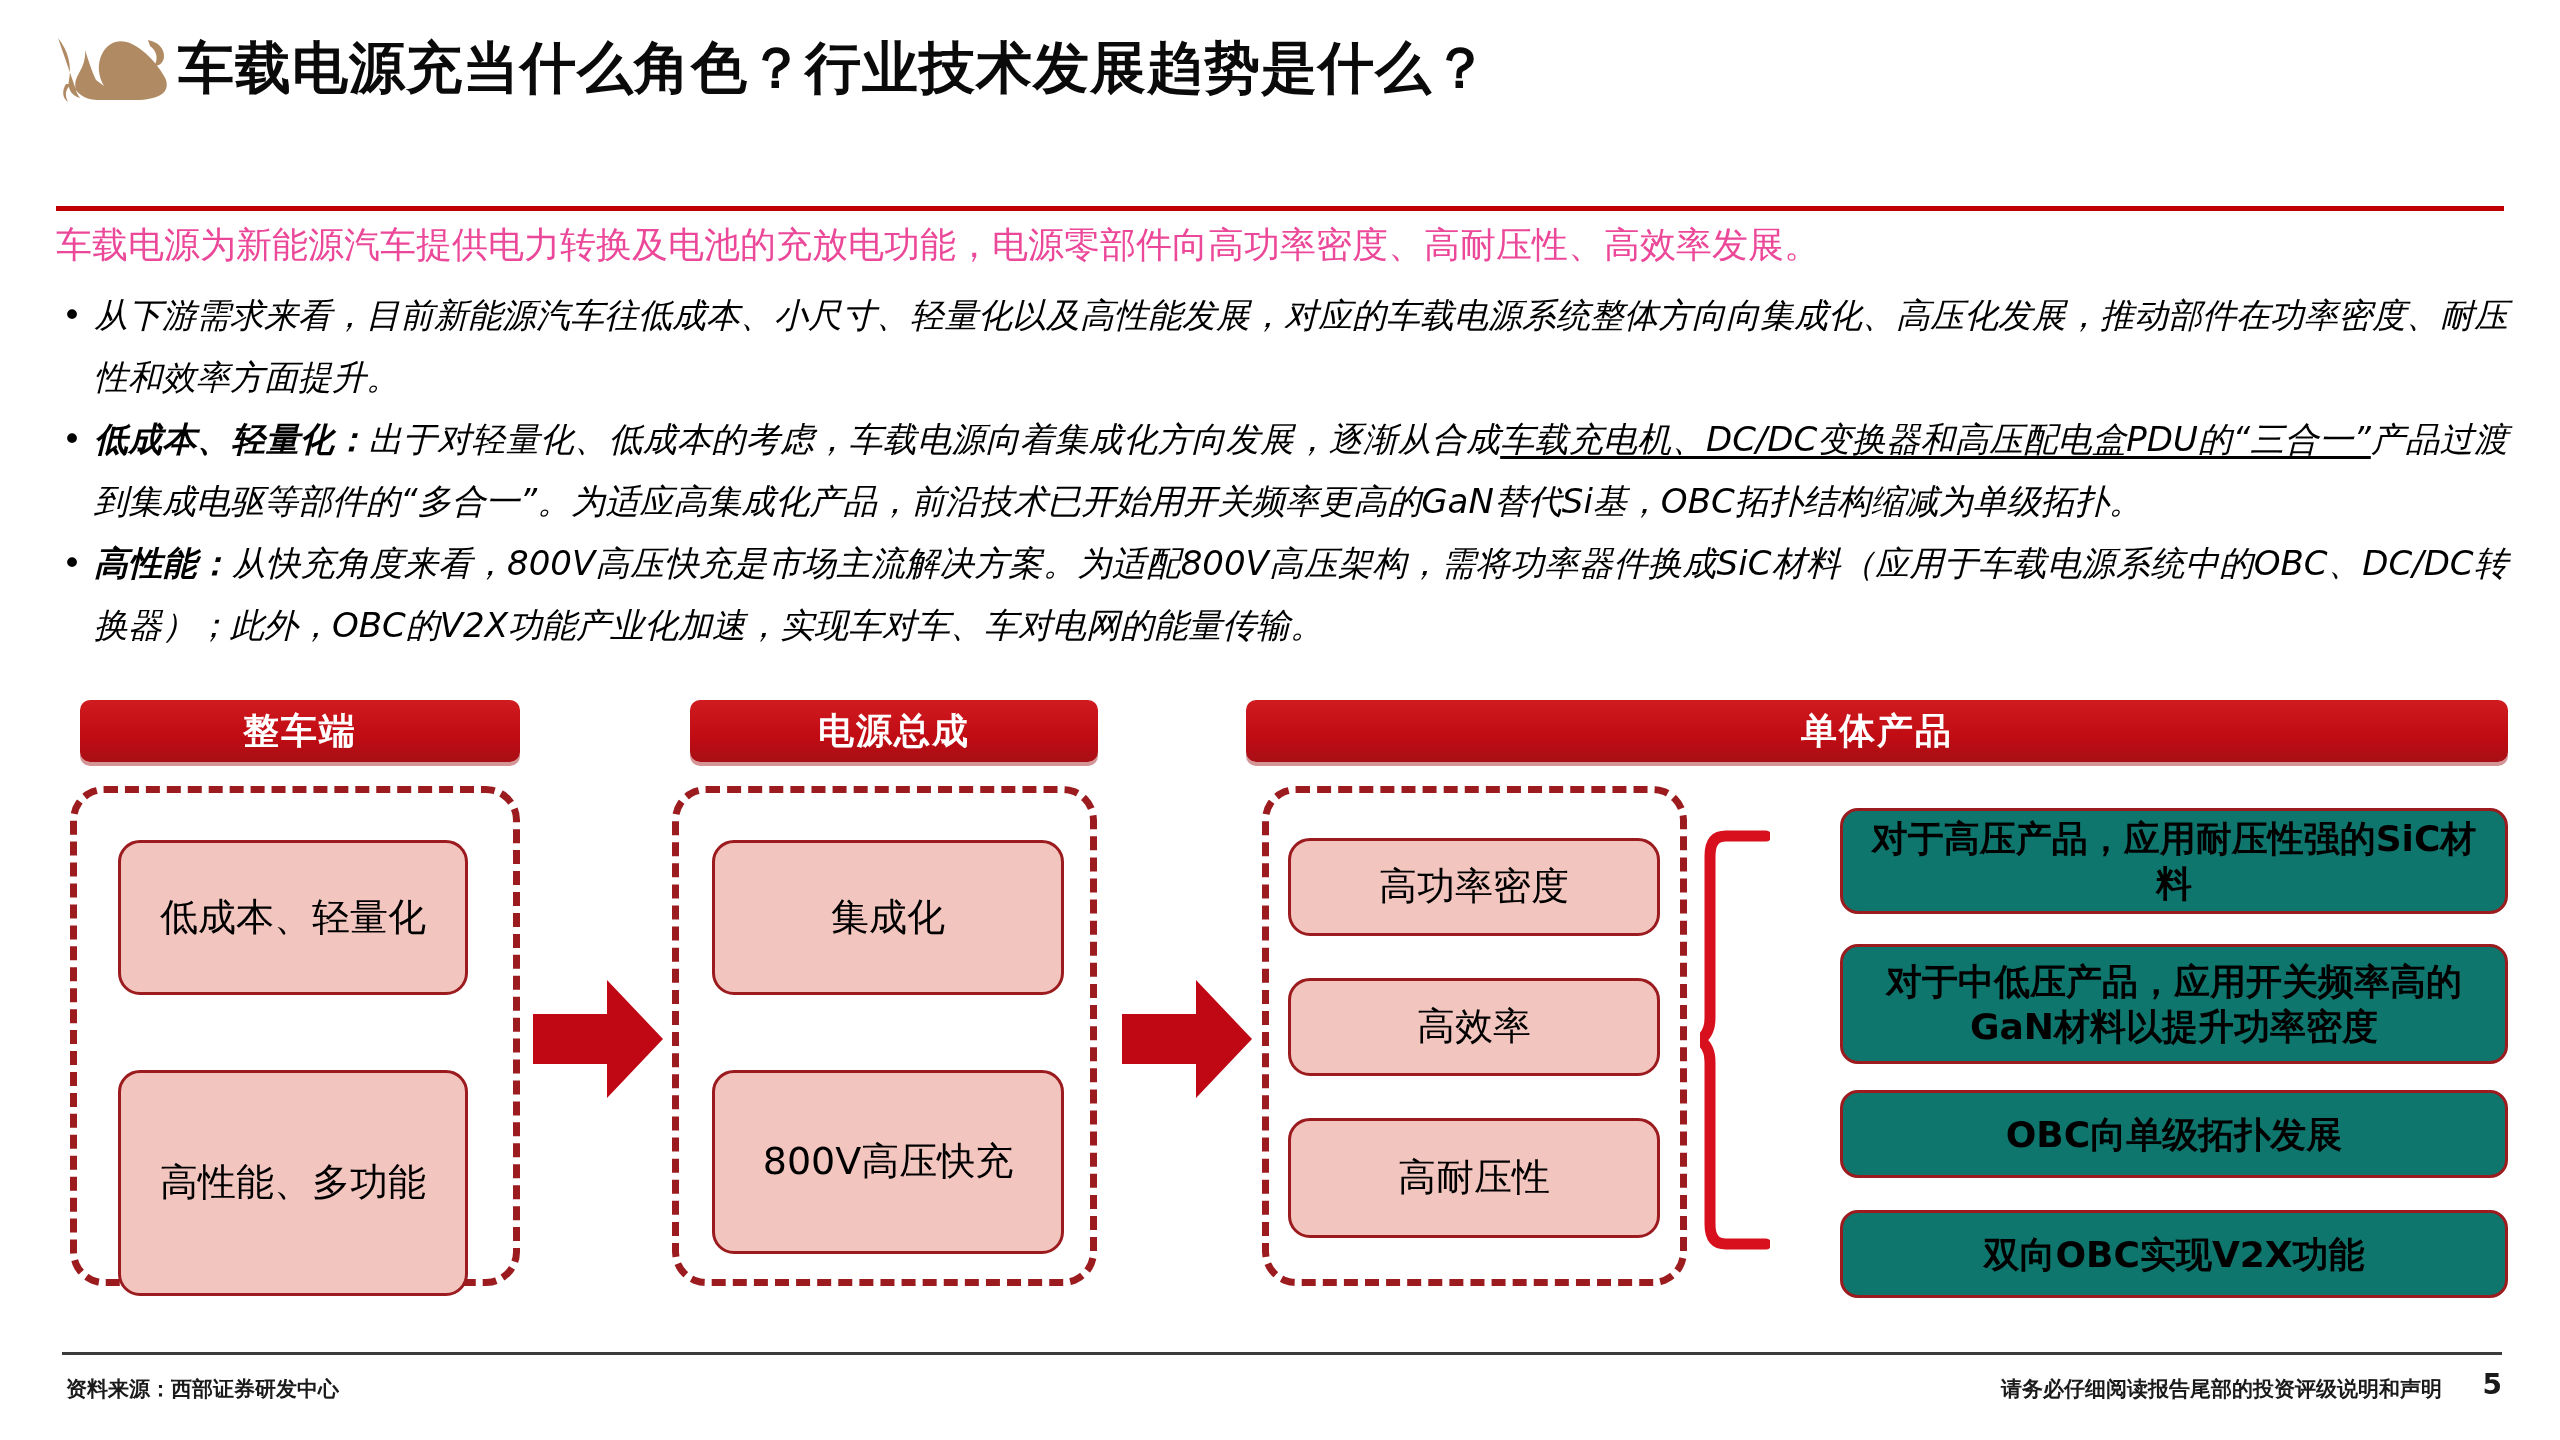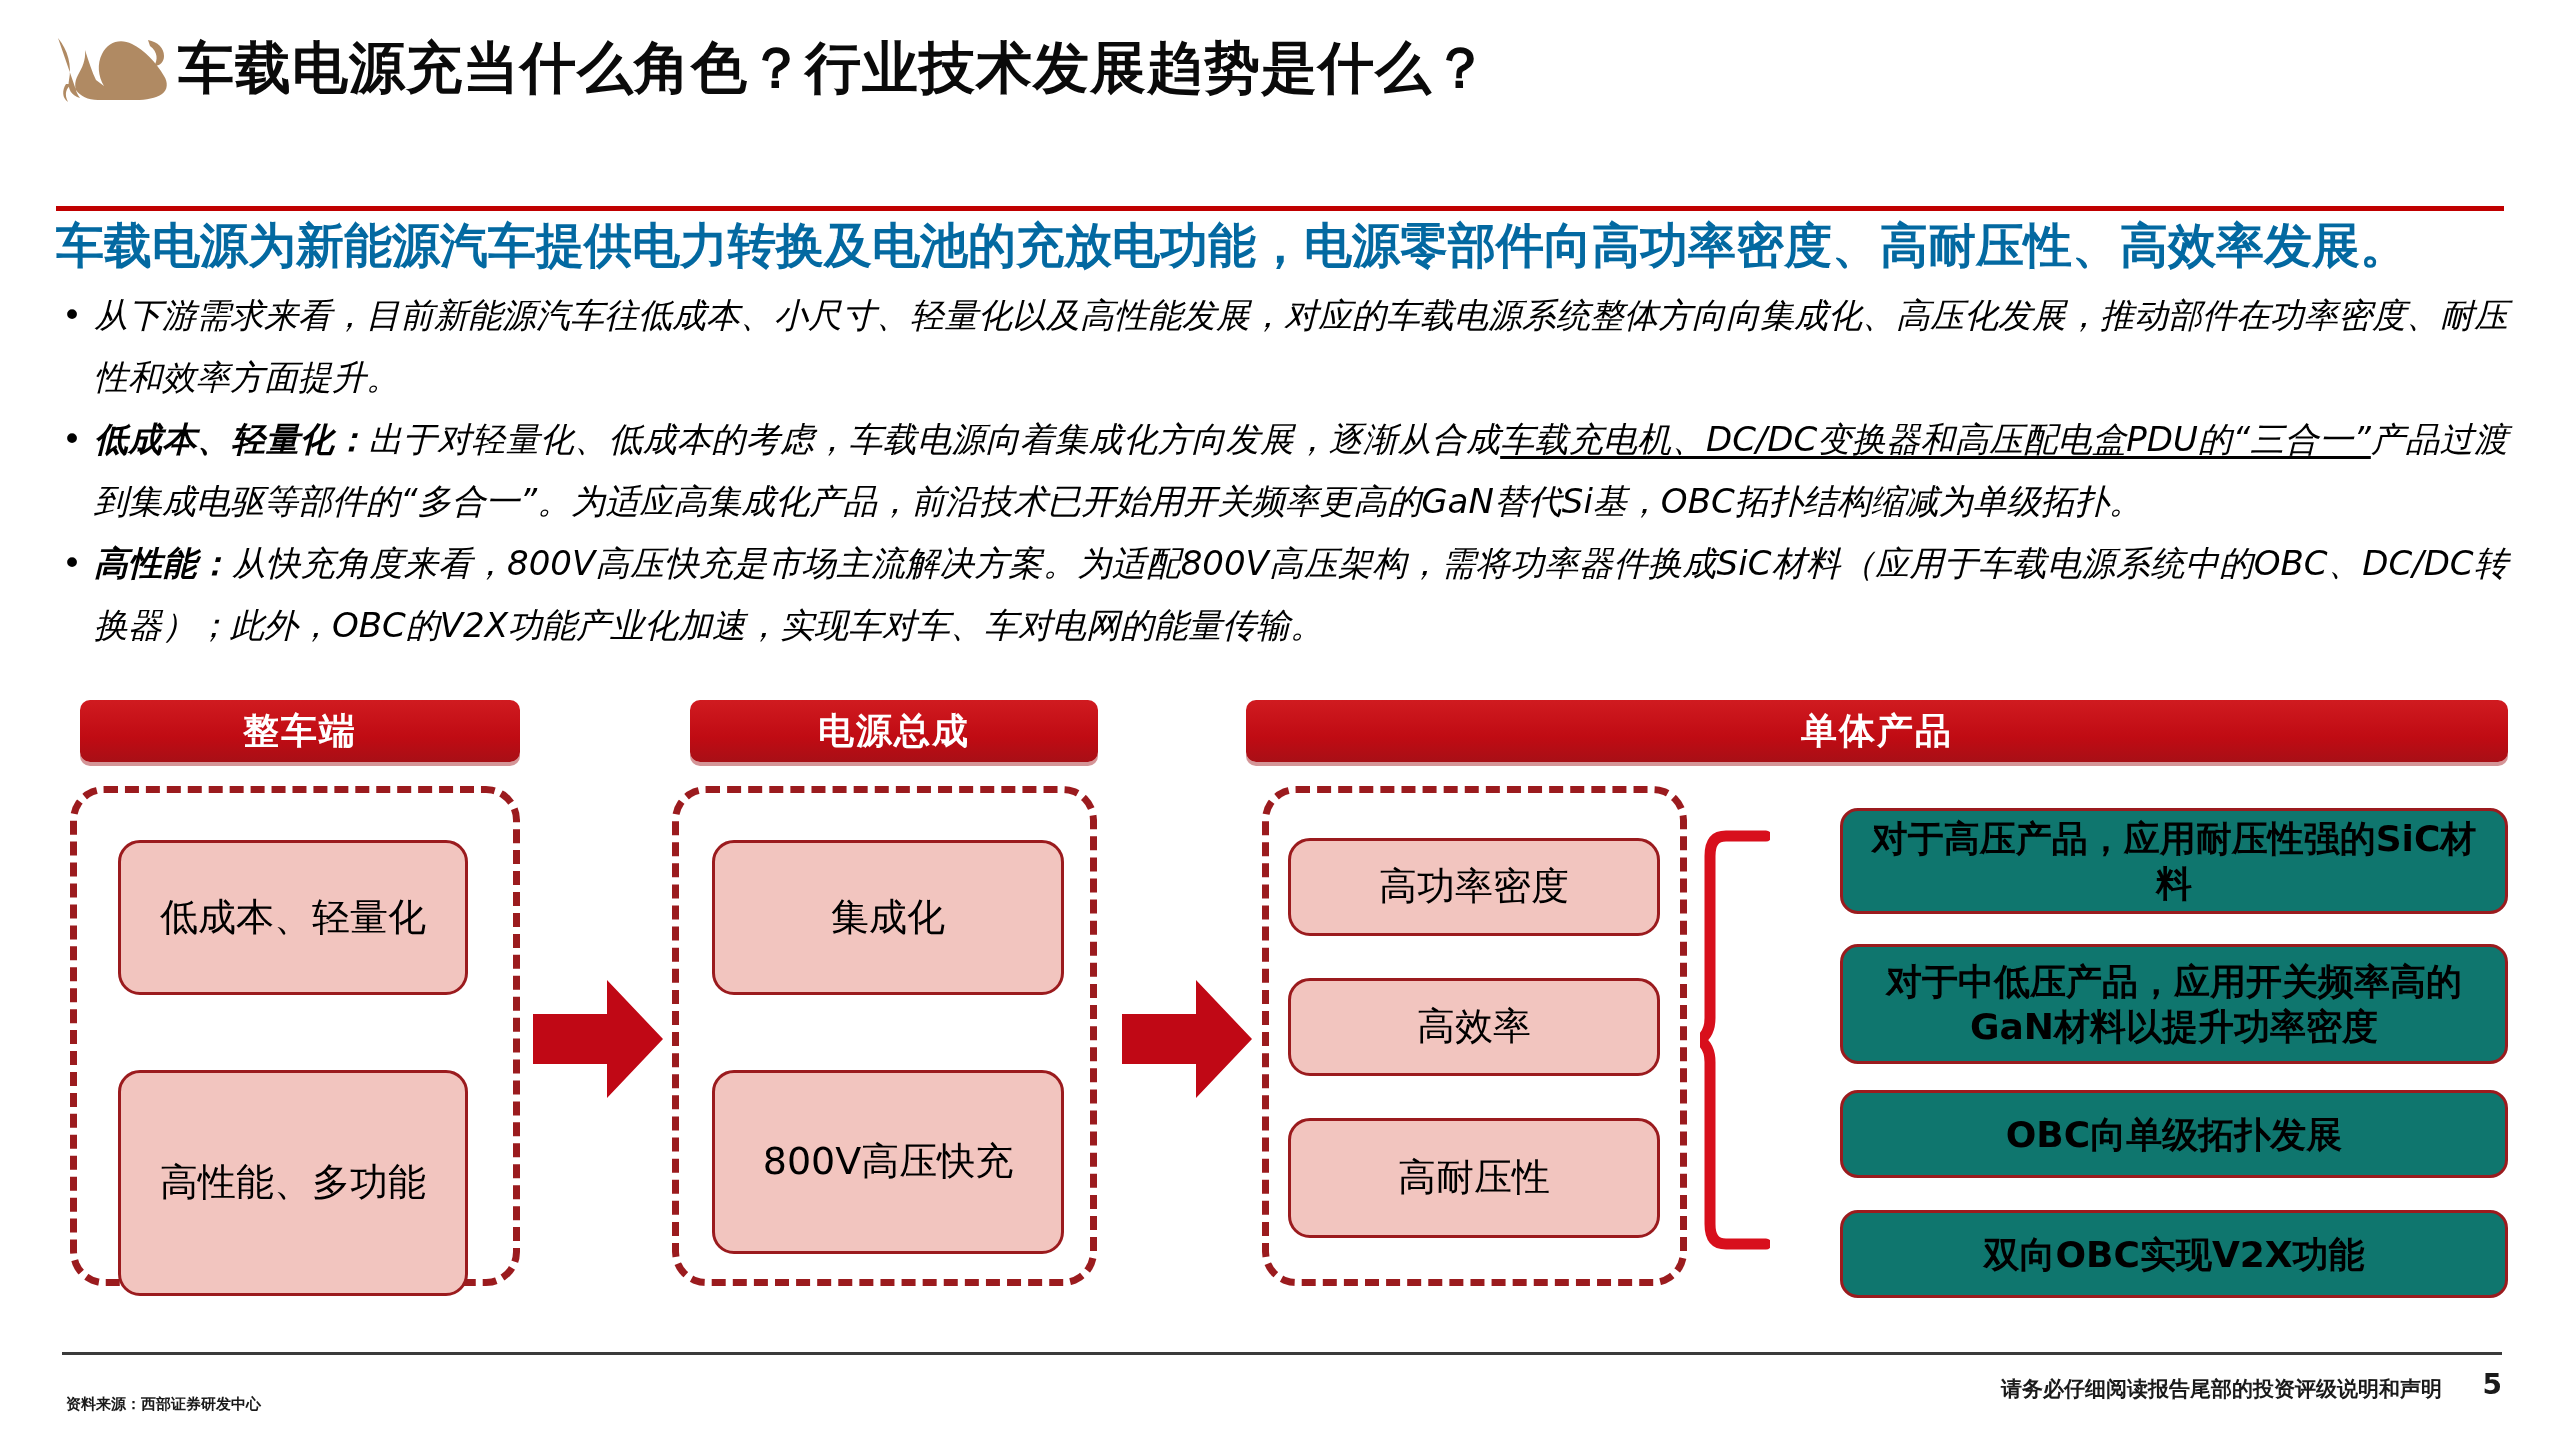--- a/index.html
+++ b/index.html
@@ -26,21 +26,21 @@
   .rule-top {
     position: absolute; left: 56px; top: 206px;
     width: 2448px; height: 5px; background: #c00000;
   }
 
   
   .body-wrap {
     position: absolute; left: 56px; top: 216px; width: 2452px;
   }
   .lead {
-    font-size: 48px; font-weight: 700; color: #0369a1;
+    font-size: 36px; font-weight: 400; color: #ec4899;
     line-height: 58px; letter-spacing: 0px;
     white-space: nowrap;
   }
   .bullets { margin-top: 10px; }
   .bullet {
     position: relative; padding-left: 38px;
     font-size: 34px; color: #000; line-height: 62px;
     text-align: justify;
     font-style: italic;
   }
@@ -113,21 +113,21 @@
   .r3 { top: 400px; height: 88px; }
   .r4 { top: 520px; height: 88px; }
 
   
   .rule-bot {
     position: absolute; left: 62px; top: 1352px;
     width: 2440px; height: 3px; background: #3b3b3b;
   }
   .foot-left {
     position: absolute; left: 66px; top: 1375px;
-    font-size: 15px; color: #1a1a1a; font-weight: 700; margin-top: 20px;
+    font-size: 21px; color: #1a1a1a; font-weight: 700;
   }
   .foot-right {
     position: absolute; right: 118px; top: 1375px;
     font-size: 21px; color: #1a1a1a; font-weight: 700; white-space: nowrap;
   }
   .page-no {
     position: absolute; right: 58px; top: 1368px;
     font-size: 28px; color: #1a1a1a; font-weight: 700;
   }
 </style>

